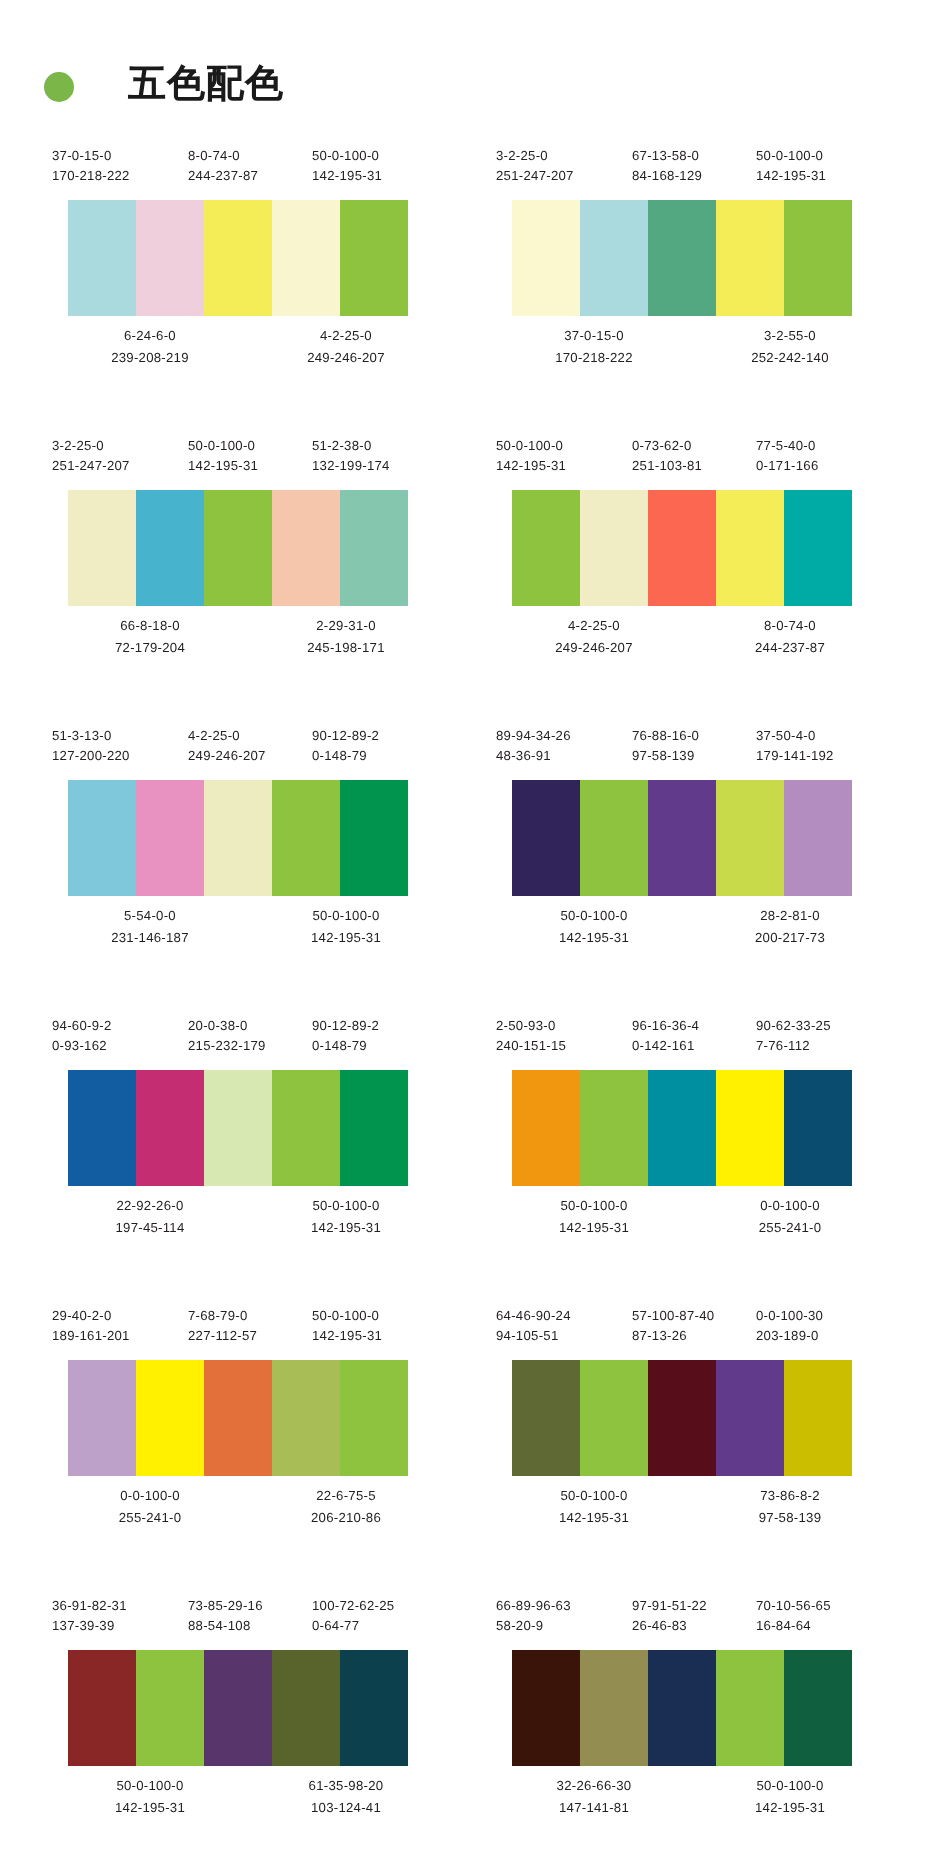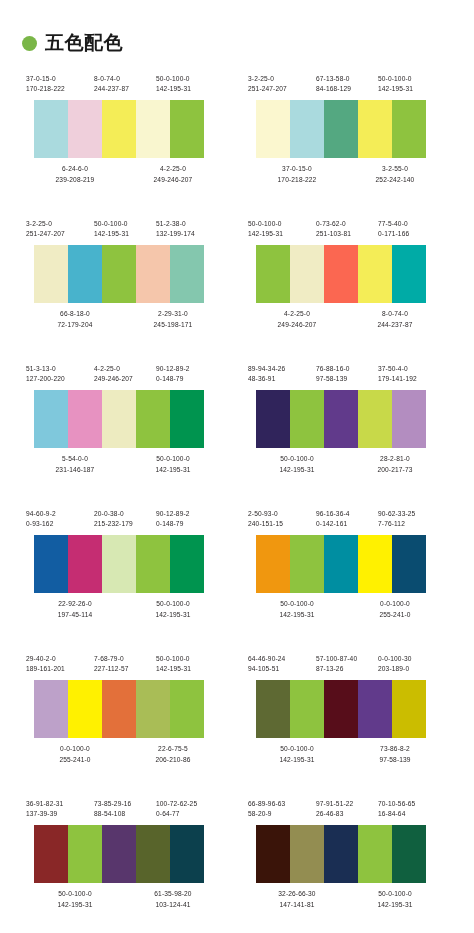--- a/index.html
+++ b/index.html
@@ -12,20 +12,21 @@
   body { overflow: hidden; }
 
   .page { position: relative; width: 474px; height: 933px; background: #fff; }
 
   
   .header {
     display: flex;
     align-items: center;
     padding: 28px 0 0 22px;
     height: 56px;
+    gap: 19px;
   }
   .header-bullet {
     width: 15px; height: 15px;
     border-radius: 50%;
     flex: 0 0 auto;
     margin-right: 8px;
     margin-top: 2px;
   }
   .header-title {
     font-size: 19px;

